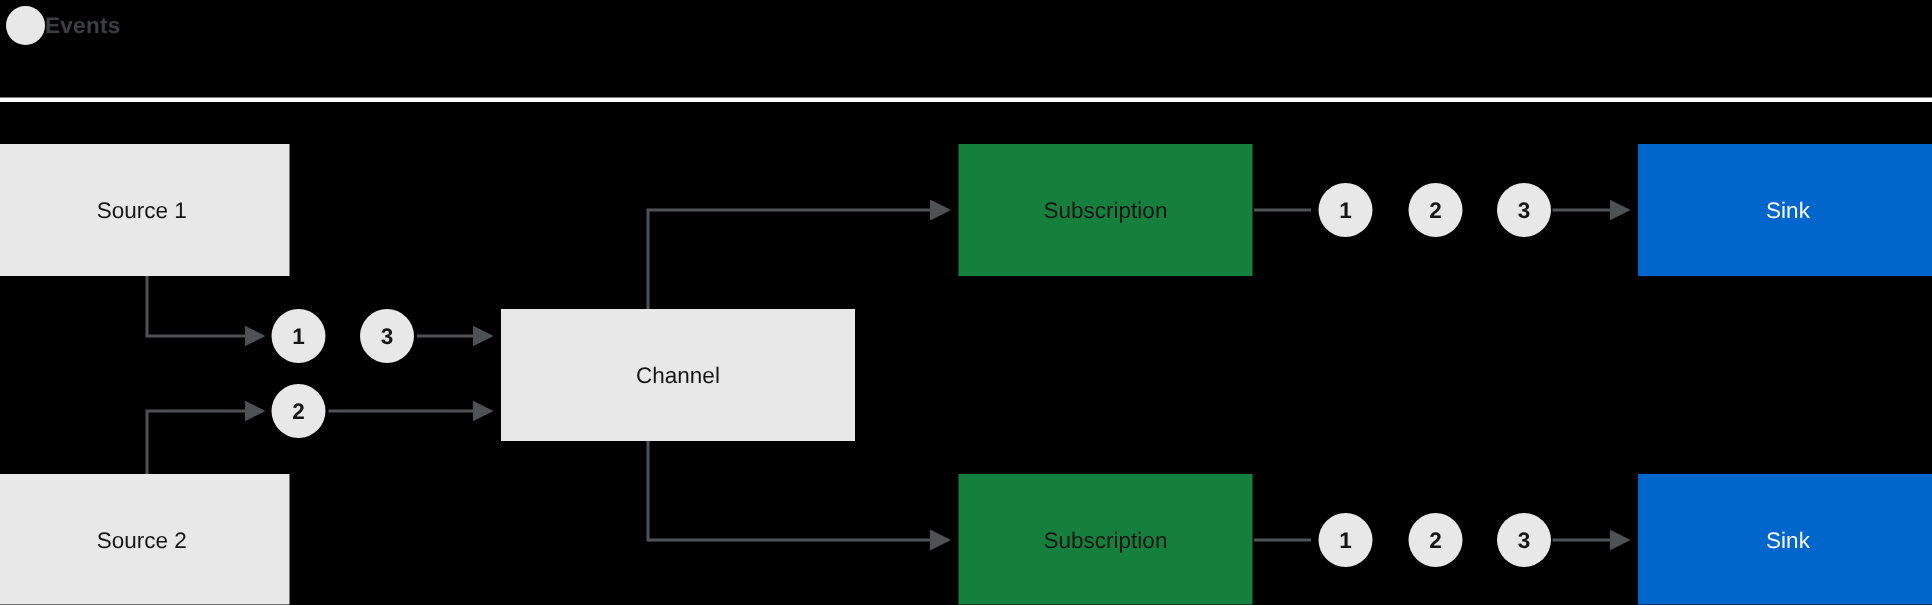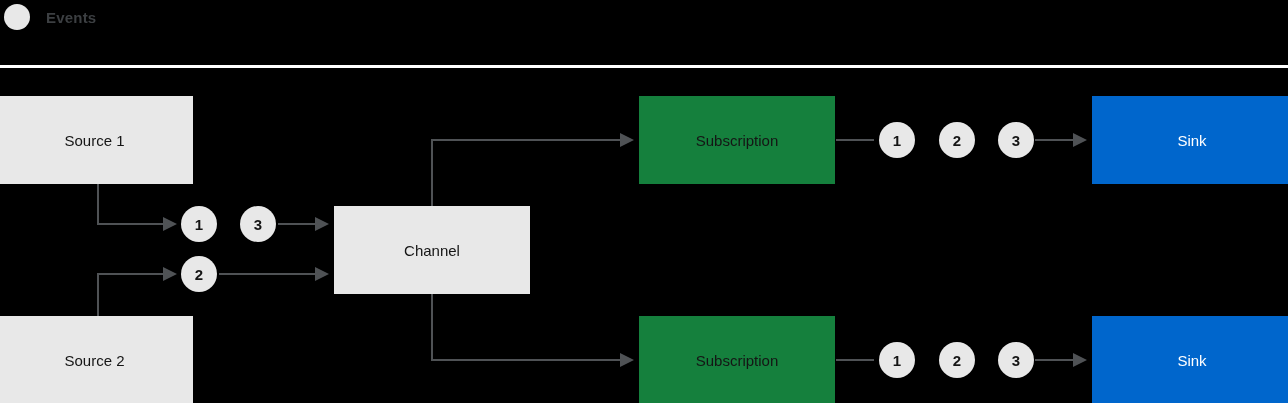--- a/index.html
+++ b/index.html
@@ -26,21 +26,21 @@
   }
   #legend .legend-dot {
     width: 26px;
     height: 26px;
     border-radius: 50%;
     background: #e8e8e8;
     margin-left: 4px;
     flex: none;
   }
   #legend .legend-label {
-    margin-left: 16px;
+    margin-left: 0;
     color: #3c3f42;
     font-size: 15px;
     font-weight: bold;
     letter-spacing: 0.2px;
   }
 
   
   #divider {
     position: absolute;
     left: 0;
@@ -67,21 +67,21 @@
     background: #15803d;
     color: #151515;
   }
   .node.blue {
     background: #0066cc;
     color: #ffffff;
   }
 
   #source1 { left: -4px; top: 96px; width: 197px; height: 88px; }
   #source2 { left: -4px; top: 316px; width: 197px; height: 88px; }
-  #channel { left: 334px; top: 206px; width: 196px; height: 88px; }
+  #channel { left: 334px; top: 206px; width: 236px; height: 88px; }
   #sub1    { left: 639px; top: 96px;  width: 196px; height: 88px; }
   #sub2    { left: 639px; top: 316px; width: 196px; height: 88px; }
   #sink1   { left: 1092px; top: 96px;  width: 200px; height: 88px; }
   #sink2   { left: 1092px; top: 316px; width: 200px; height: 88px; }
 
   
   .token {
     position: absolute;
     width: 36px;
     height: 36px;

